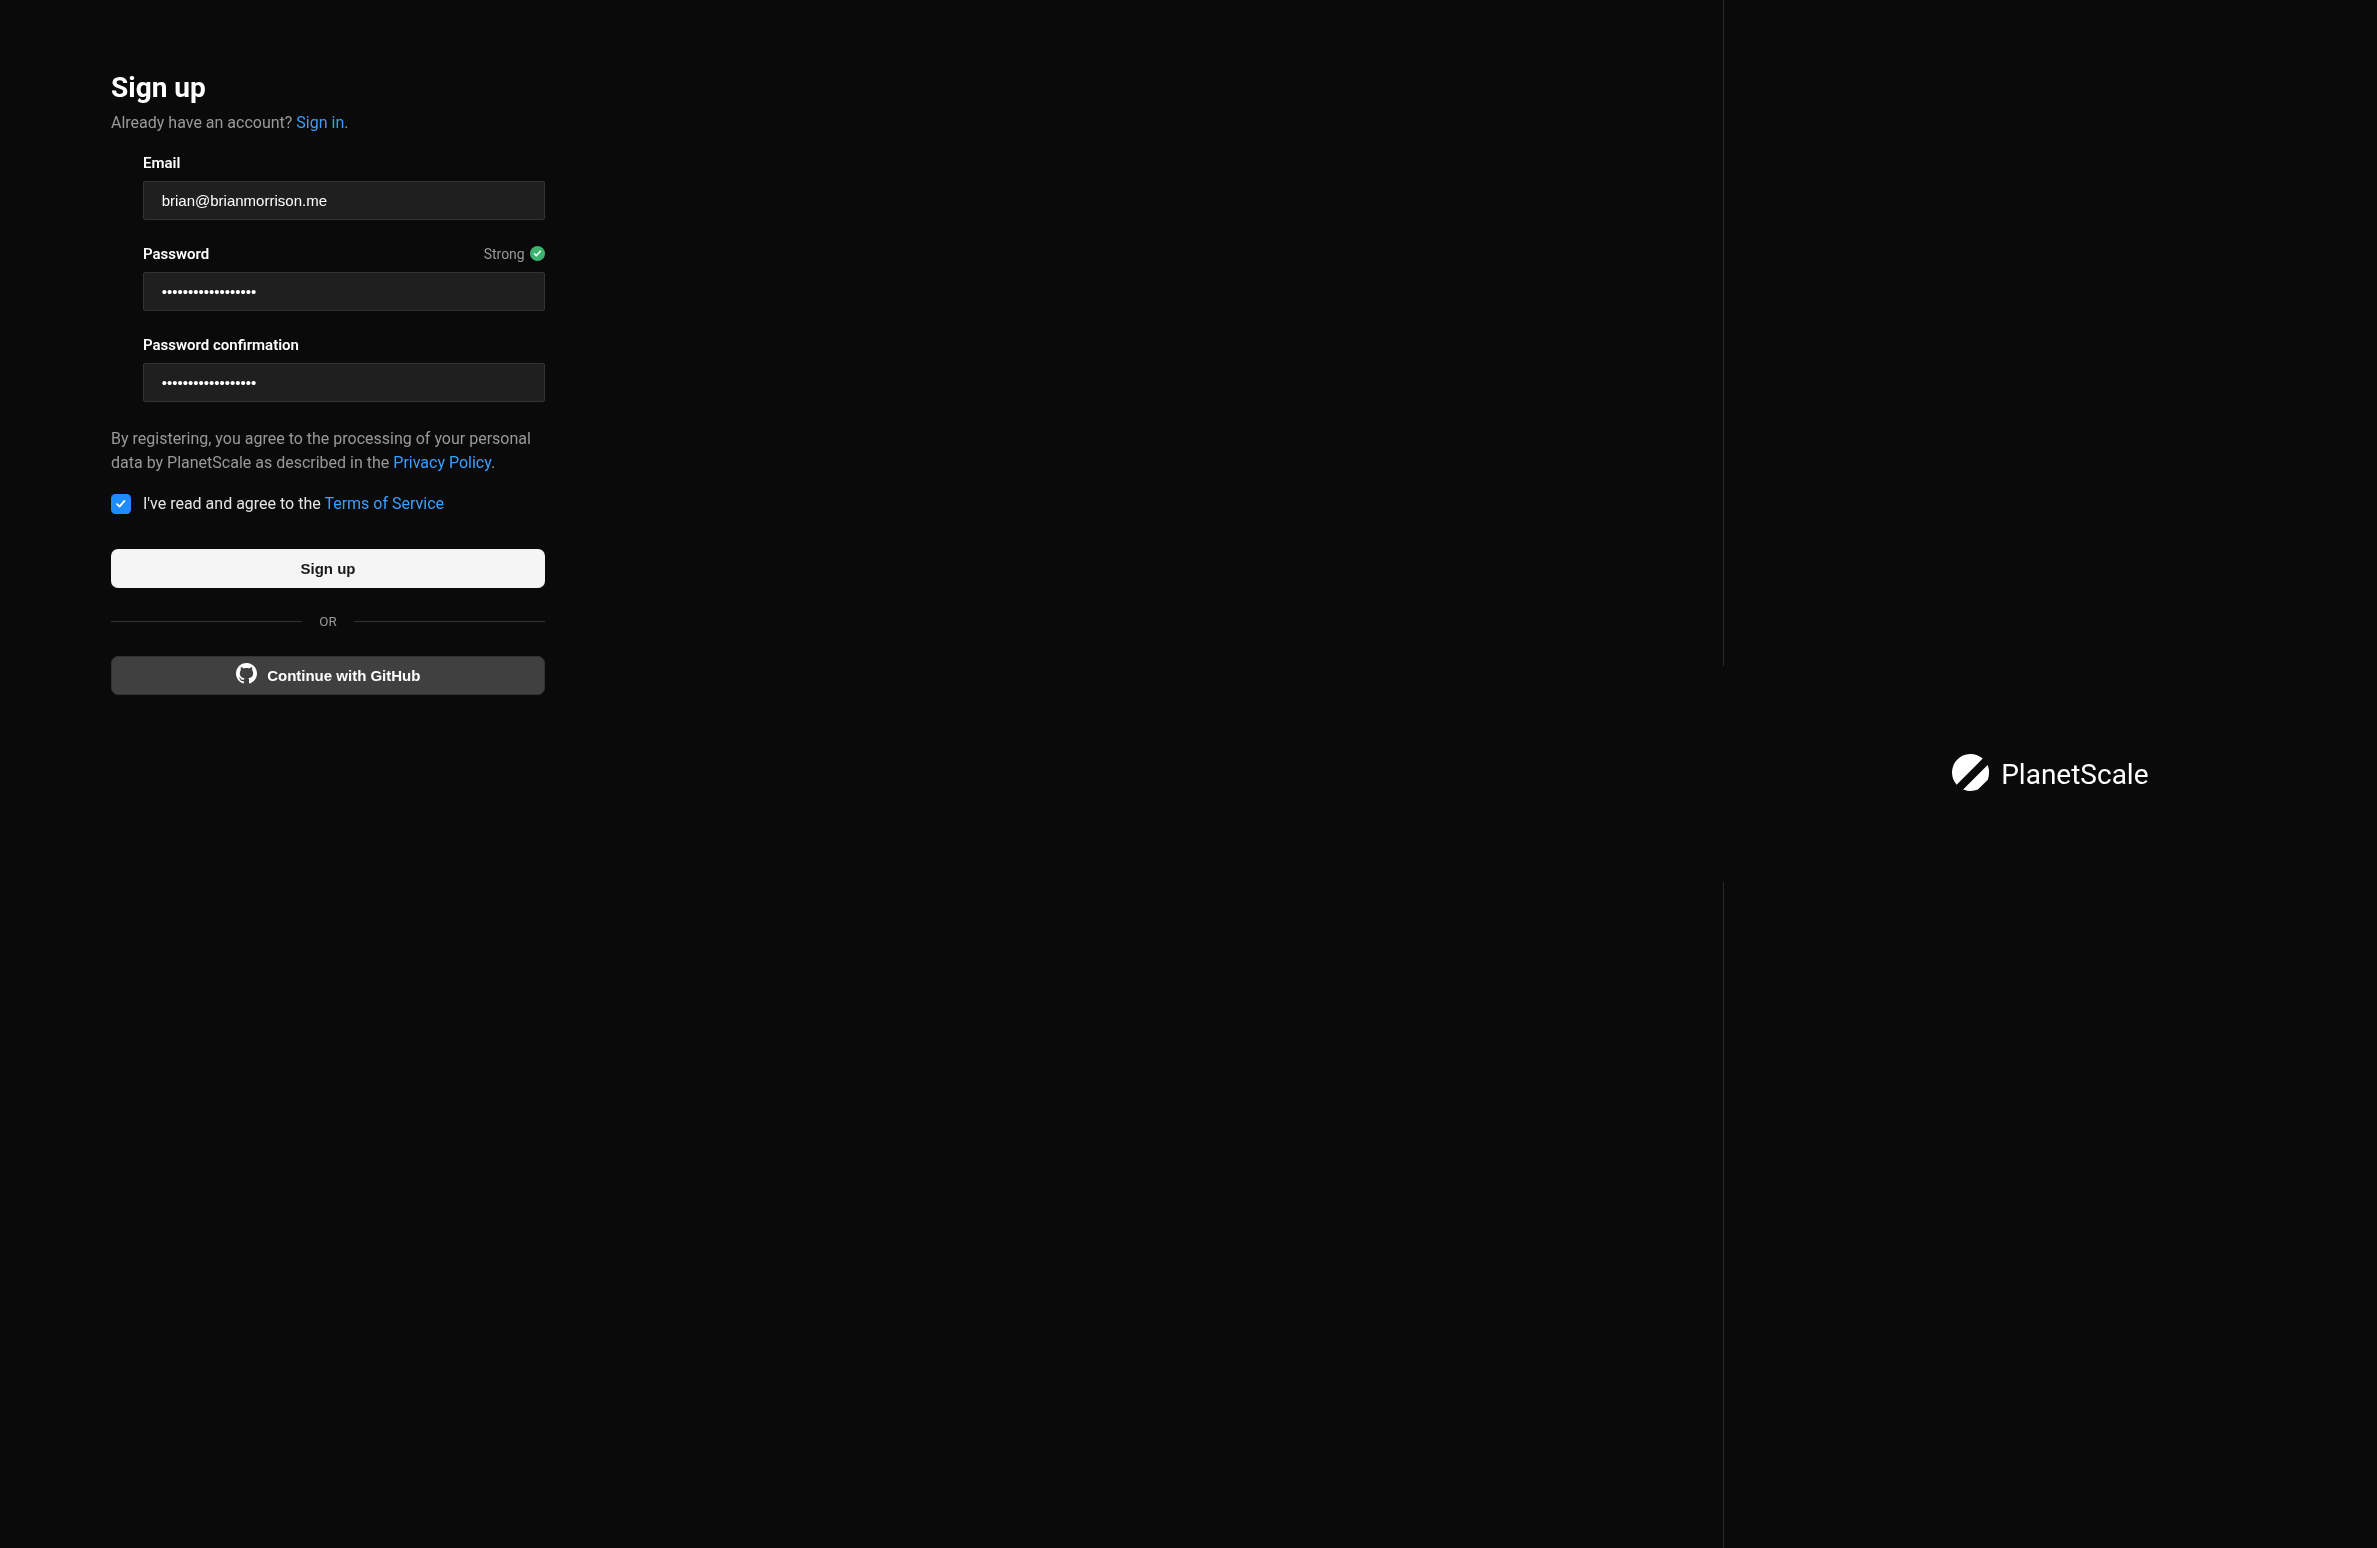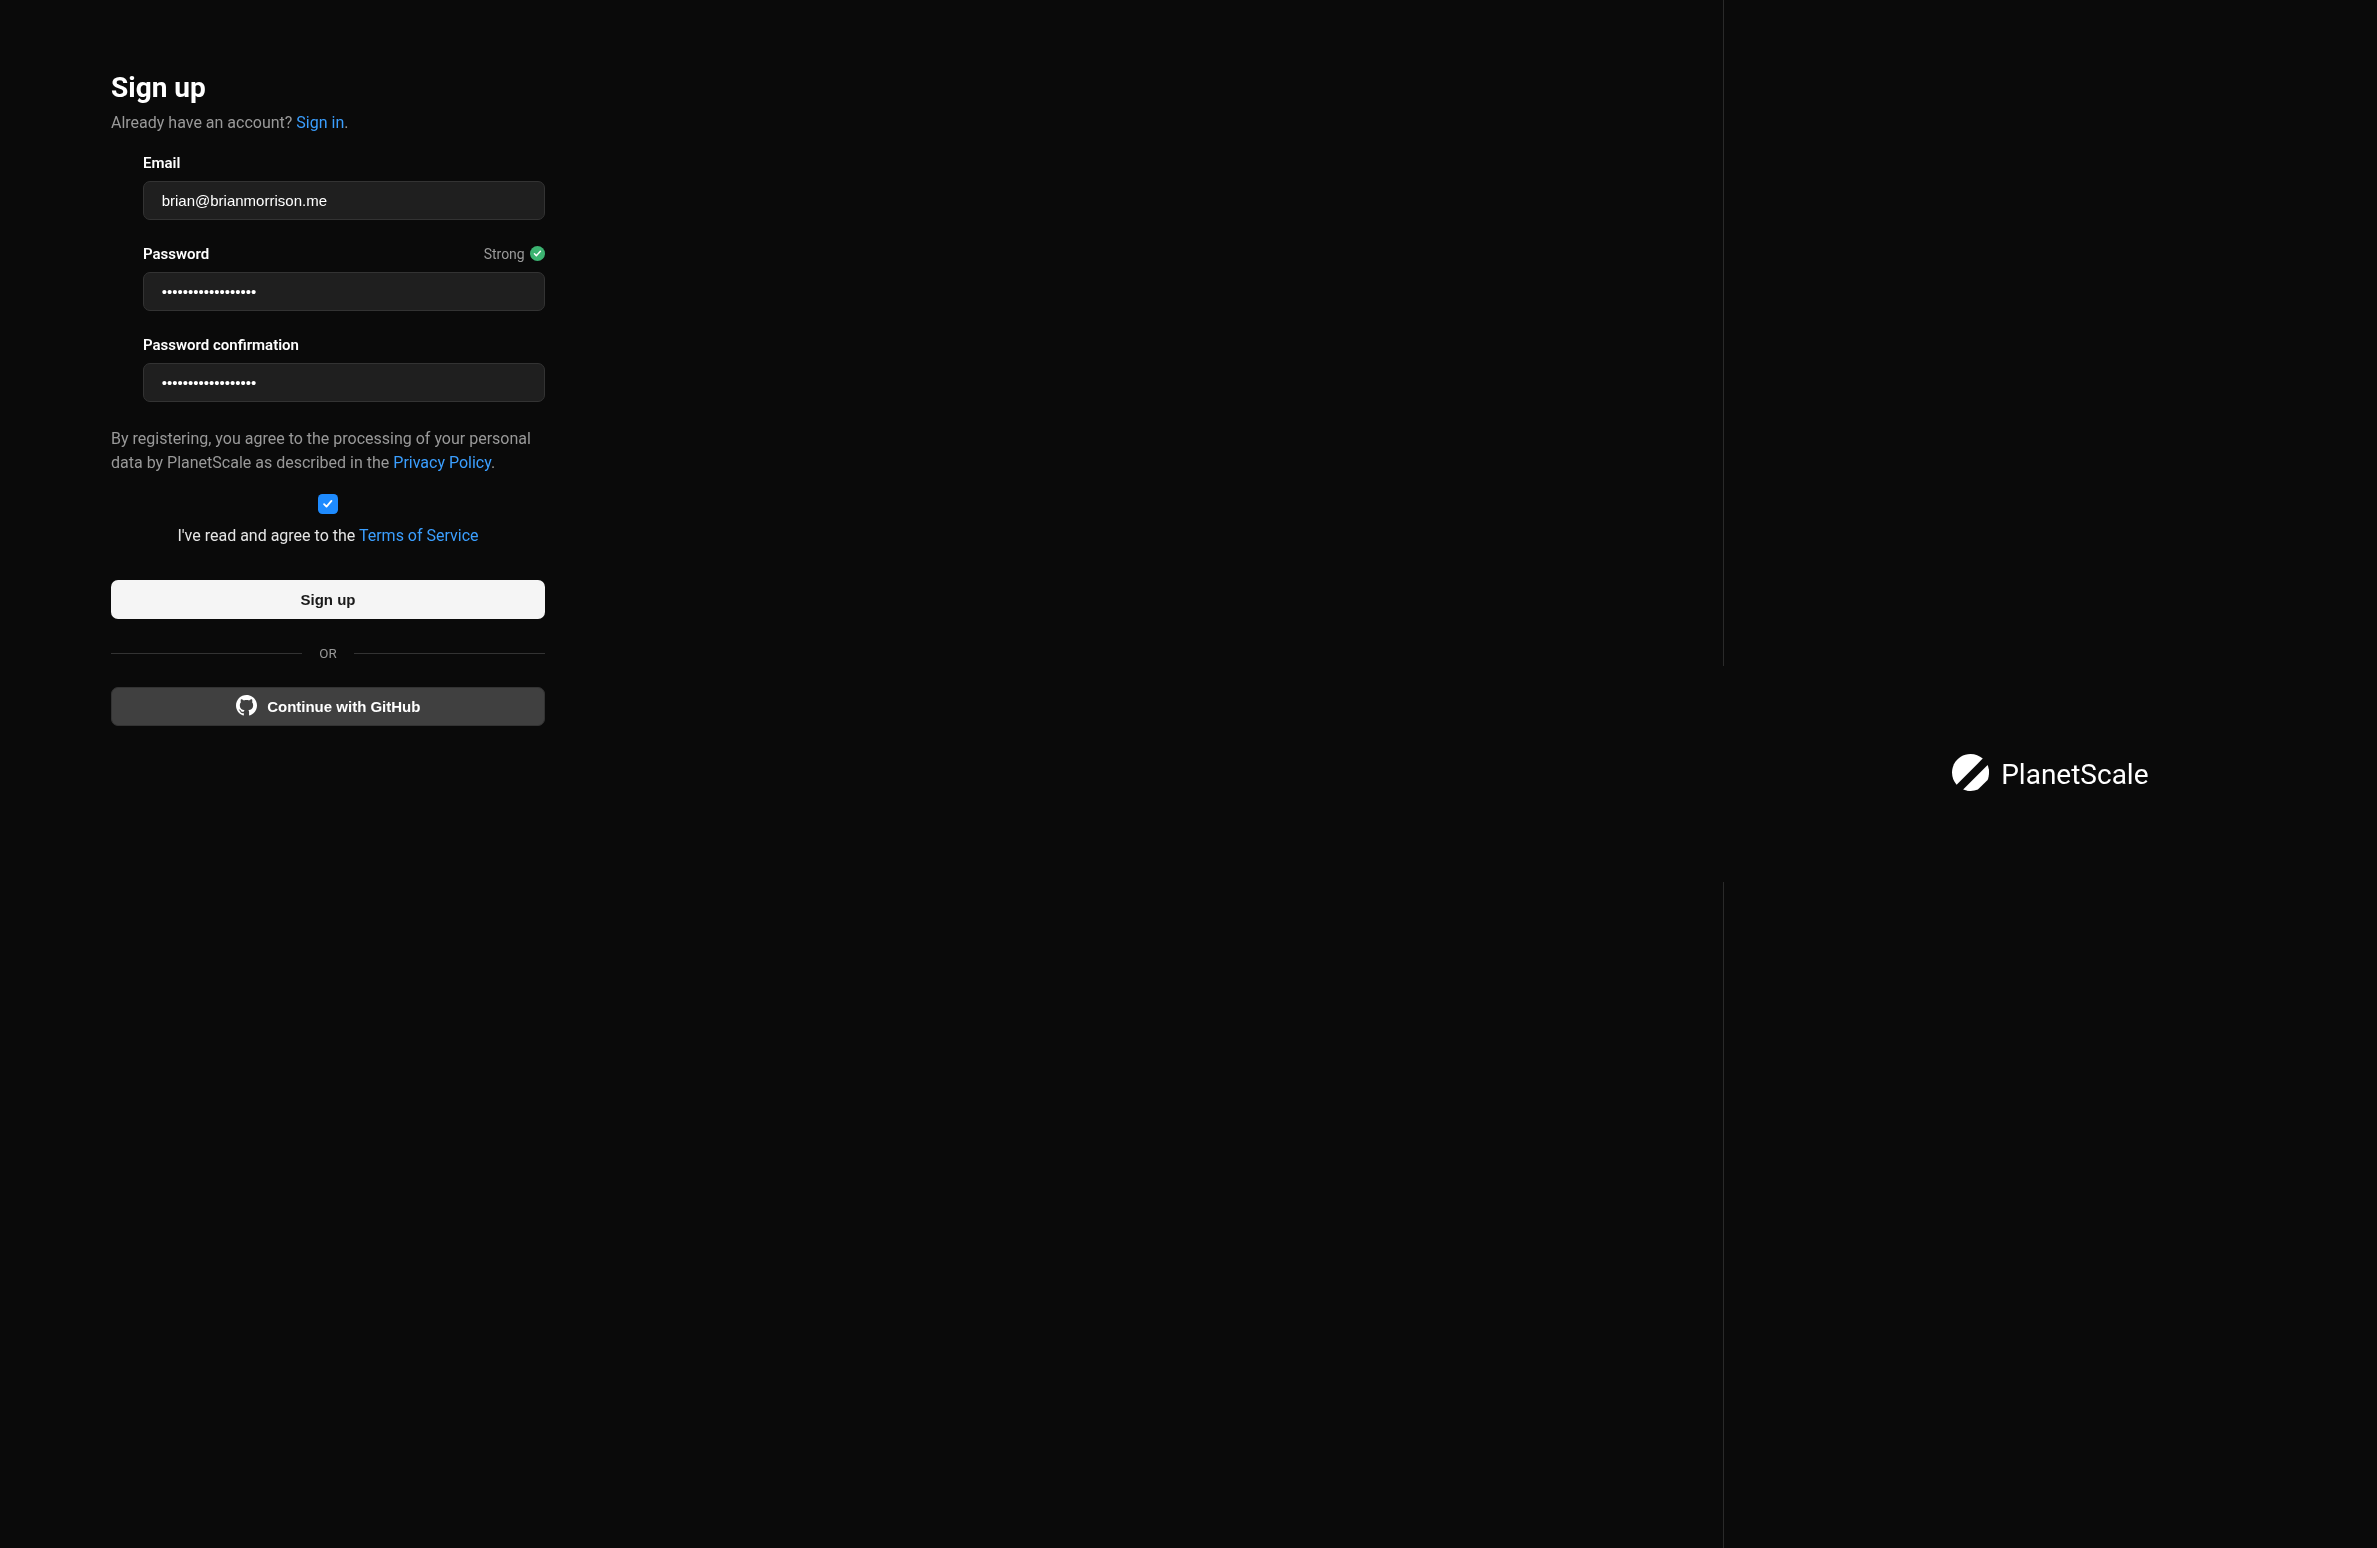--- a/index.html
+++ b/index.html
@@ -108,21 +108,21 @@
     .strength-badge svg {
       width: 8.9px;
       height: 8.9px;
     }
 
     .text-input {
       width: 100%;
       height: 39px;
       background: #1f1f1f;
       border: 0.9px solid #333333;
-      border-radius: 7px;
+      border-radius: 2px;
       padding: 0 17.7px;
       color: #ffffff;
       font-size: 15px;
       outline: none;
     }
 
     .text-input::placeholder {
       color: #999999;
     }
 
@@ -137,21 +137,20 @@
     .consent-text a {
       color: #3b9fff;
       text-decoration: none;
     }
 
     .checkbox-row {
       display: flex;
       align-items: center;
       gap: 12.4px;
       margin-bottom: 35px;
-      flex-direction: column;
     }
 
     .custom-checkbox {
       width: 19.5px;
       height: 19.5px;
       background: #1e8bff;
       border-radius: 4.4px;
       display: flex;
       align-items: center;
       justify-content: center;

